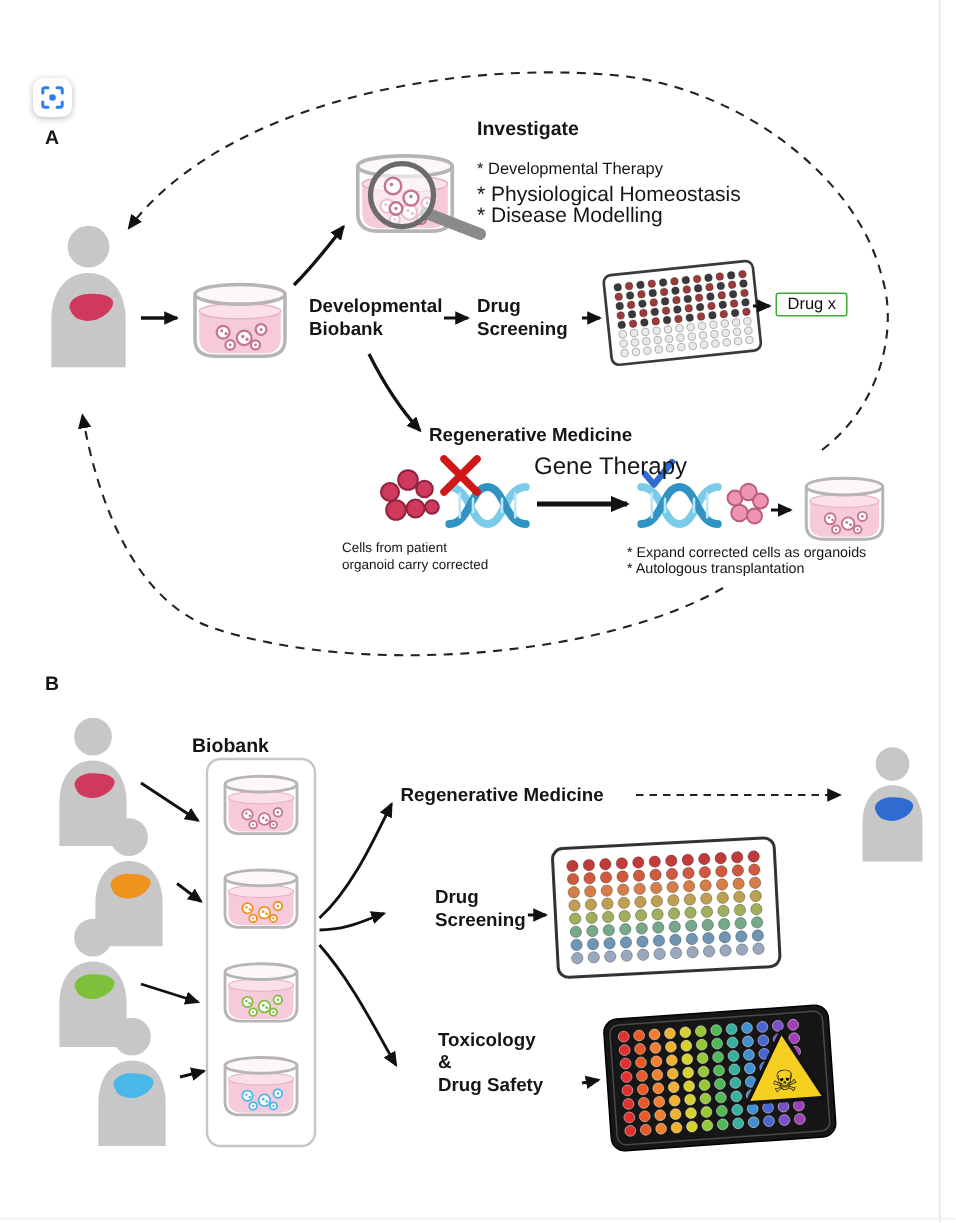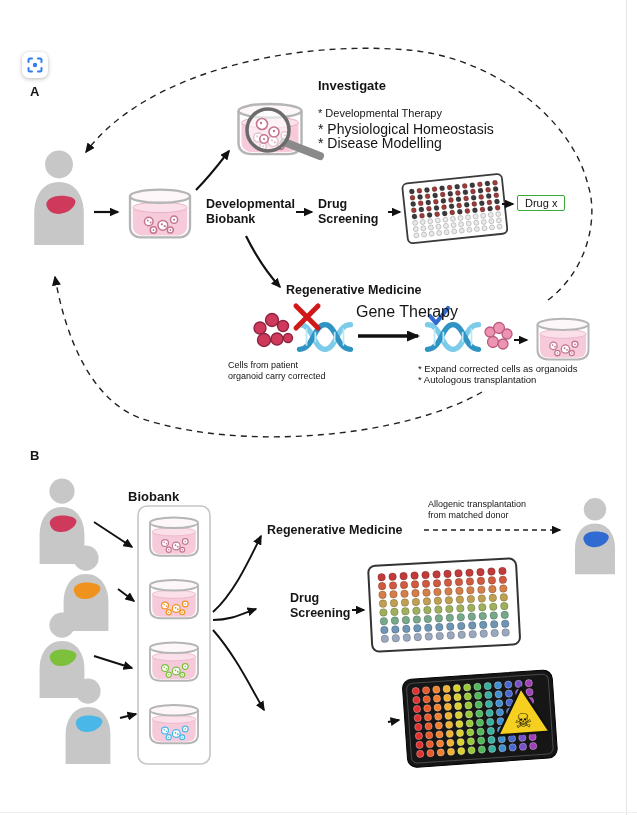--- a/index.html
+++ b/index.html
@@ -522,30 +522,31 @@
   </div>
   <div class="txt" style="left:418px;top:363px;font-size:9.5px">
     <div>* Expand corrected cells as organoids</div>
     <div>* Autologous transplantation</div>
   </div>
 
   <div class="txt bold" style="left:30px;top:448px;font-size:13px">B</div>
   <div class="txt bold center" style="left:128px;top:489px;width:72px;font-size:13px">Biobank</div>
 
   <div class="txt bold" style="left:267px;top:523px;font-size:12.5px">Regenerative Medicine</div>
-  <div class="txt center" style="left:428px;top:499px;width:140px;font-size:9px">
-    <div>Allogenic transplantation</div>
-    <div>from matched donor</div>
-  </div>
 
   <div class="txt bold" style="left:290px;top:591px;font-size:12.5px">
     <div>Drug</div>
     <div>Screening</div>
   </div>
 
+  <div class="txt bold center" style="left:292px;top:686px;width:92px;font-size:12.5px">
+    <div>Toxicology</div>
+    <div>&amp;</div>
+    <div>Drug Safety</div>
+  </div>
 
   <div class="capture-btn">
     <svg width="18" height="18" viewBox="0 0 18 18">
       <g fill="none" stroke-width="2" stroke-linecap="round" stroke="#2d7ff0">
         <path d="M2.5 6 V4 Q2.5 2.5 4 2.5 H6"></path>
         <path d="M12 2.5 H14 Q15.5 2.5 15.5 4 V6"></path>
         <path d="M15.5 12 V14 Q15.5 15.5 14 15.5 H12"></path>
         <path d="M6 15.5 H4 Q2.5 15.5 2.5 14 V12"></path>
       </g>
       <circle cx="9" cy="9" r="2.2" fill="#2d7ff0"></circle>

